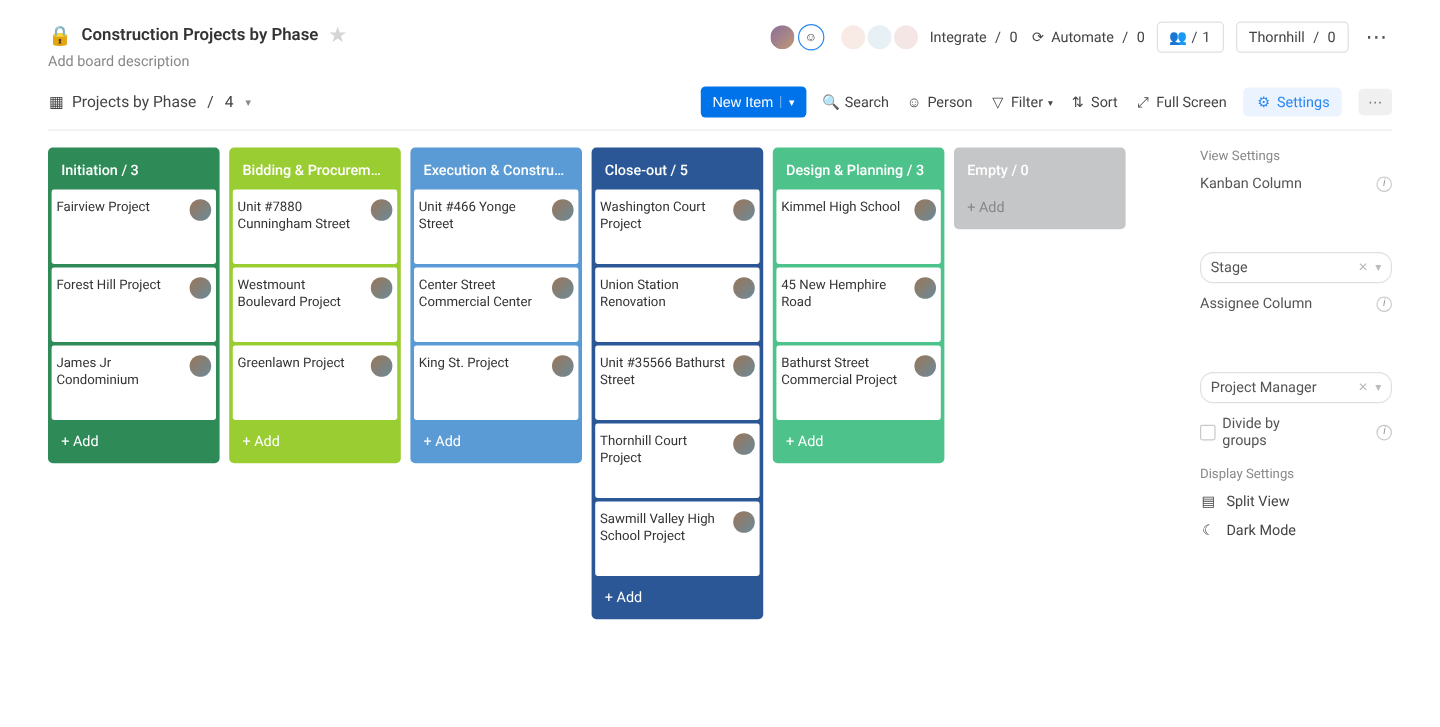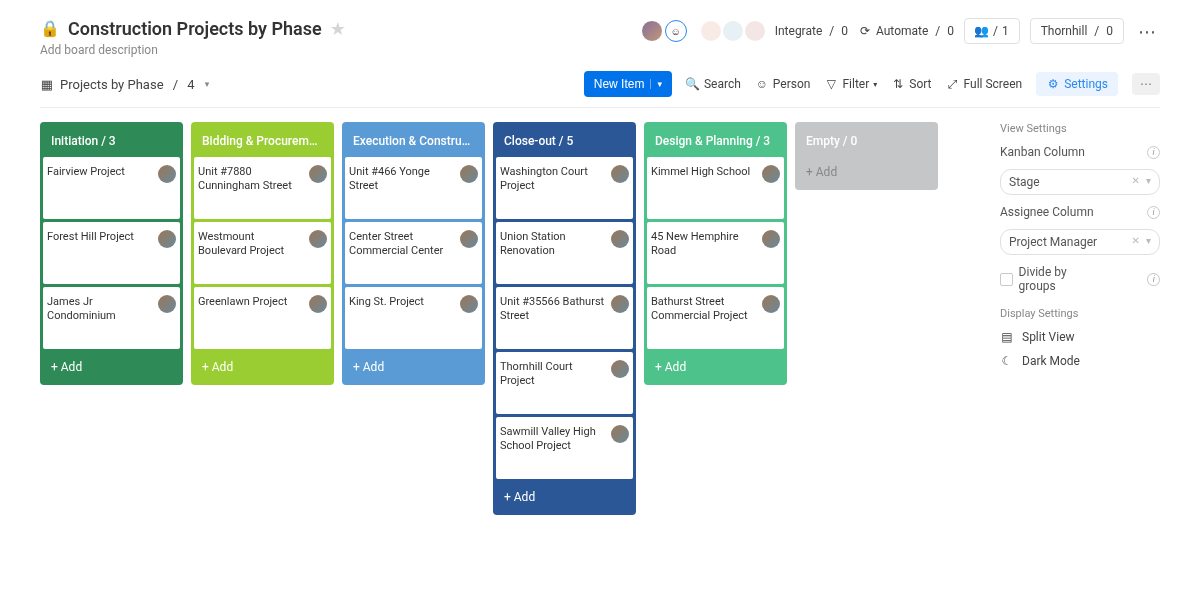--- a/index.html
+++ b/index.html
@@ -3,21 +3,21 @@
 <meta charset="utf-8">
 <style>
 * { box-sizing: border-box; margin: 0; padding: 0; }
 body { font-family: -apple-system, BlinkMacSystemFont, "Segoe UI", Roboto, sans-serif; font-size: 13px; color: #333; background: #fff; width: 1200px; height: 606px; overflow: hidden; padding: 18px 40px 0 40px; }
 
 
 .header { display: flex; justify-content: space-between; align-items: flex-start; margin-bottom: 6px; }
 .header-left { display: flex; flex-direction: column; gap: 4px; }
 .title-row { display: flex; align-items: center; gap: 8px; }
 .lock { color: #e67e8c; font-size: 16px; }
-.board-title { font-size: 18px; font-weight: 600; color: #333; }
+.board-title { font-size: 14px; font-weight: 600; color: #333; }
 .star { color: #d5d5d5; font-size: 18px; }
 .board-desc { color: #888; font-size: 12px; }
 .header-right { display: flex; align-items: center; gap: 10px; }
 .avatar-stack { display: flex; align-items: center; gap: 2px; }
 .avatar-small { width: 22px; height: 22px; border-radius: 50%; background: linear-gradient(135deg,#8a6d9a,#c09878); display: inline-block; border: 1px solid #fff; }
 .avatar-ring { width: 22px; height: 22px; border-radius: 50%; border: 1px solid #2b88f0; display: inline-flex; align-items: center; justify-content: center; font-size: 10px; }
 .mini-ico { width: 20px; height: 20px; border-radius: 50%; background: #f4e0d8; display: inline-block; opacity: .65; }
 .hdr-link { color: #444; font-size: 12px; cursor: pointer; display: flex; align-items: center; gap: 4px; }
 .hdr-box { border: 1px solid #e0e0e0; border-radius: 4px; padding: 5px 10px; font-size: 12px; color: #444; cursor: pointer; display: flex; align-items: center; gap: 4px; }
 .dots3 { color: #555; font-size: 18px; padding: 0 4px; cursor: pointer; }
@@ -40,21 +40,21 @@
 .card { background: #fff; border-radius: 2px; padding: 8px 4px; min-height: 62px; display: flex; justify-content: space-between; align-items: flex-start; font-size: 11px; color: #333; cursor: pointer; }
 .card-title { flex: 1; line-height: 1.3; }
 .card-avatar { width: 18px; height: 18px; border-radius: 50%; background: linear-gradient(135deg,#9a7658,#6b8a9a); flex-shrink: 0; margin-left: 4px; }
 .add-card { color: #fff; font-size: 12px; padding: 8px; cursor: pointer; }
 .col-empty .add-card { color: #888; }
 
 
 .settings { width: 160px; font-size: 12px; color: #555; display: flex; flex-direction: column; gap: 10px; }
 .settings-sec-label { color: #888; font-size: 11px; }
 .settings-row { display: flex; justify-content: space-between; align-items: center; gap: 44px; }
-.settings-select { border: 1px solid #e0e0e0; border-radius: 11px; padding: 5px 8px; display: flex; justify-content: space-between; background: #fff; cursor: pointer; }
+.settings-select { border: 1px solid #e0e0e0; border-radius: 11px; padding: 5px 8px; display: flex; justify-content: space-between; align-items: center; background: #fff; cursor: pointer; margin-top: 40px; }
 .settings-select .clr { color: #bbb; font-size: 10px; display: flex; gap: 6px; }
 .checkbox-row { display: flex; align-items: center; gap: 6px; }
 .chk { width: 13px; height: 13px; border: 1px solid #c9c9c9; border-radius: 2px; background: #fff; cursor: pointer; }
 .info-i { width: 13px; height: 13px; border: 1px solid #c9c9c9; border-radius: 50%; display: inline-flex; align-items: center; justify-content: center; font-size: 9px; color: #999; font-style: italic; }
 .disp-row { display: flex; align-items: center; gap: 8px; cursor: pointer; color: #444; }
 
 .ico { display: inline-flex; width: 14px; height: 14px; align-items: center; justify-content: center; }
 </style>
 </head>
 <body>

